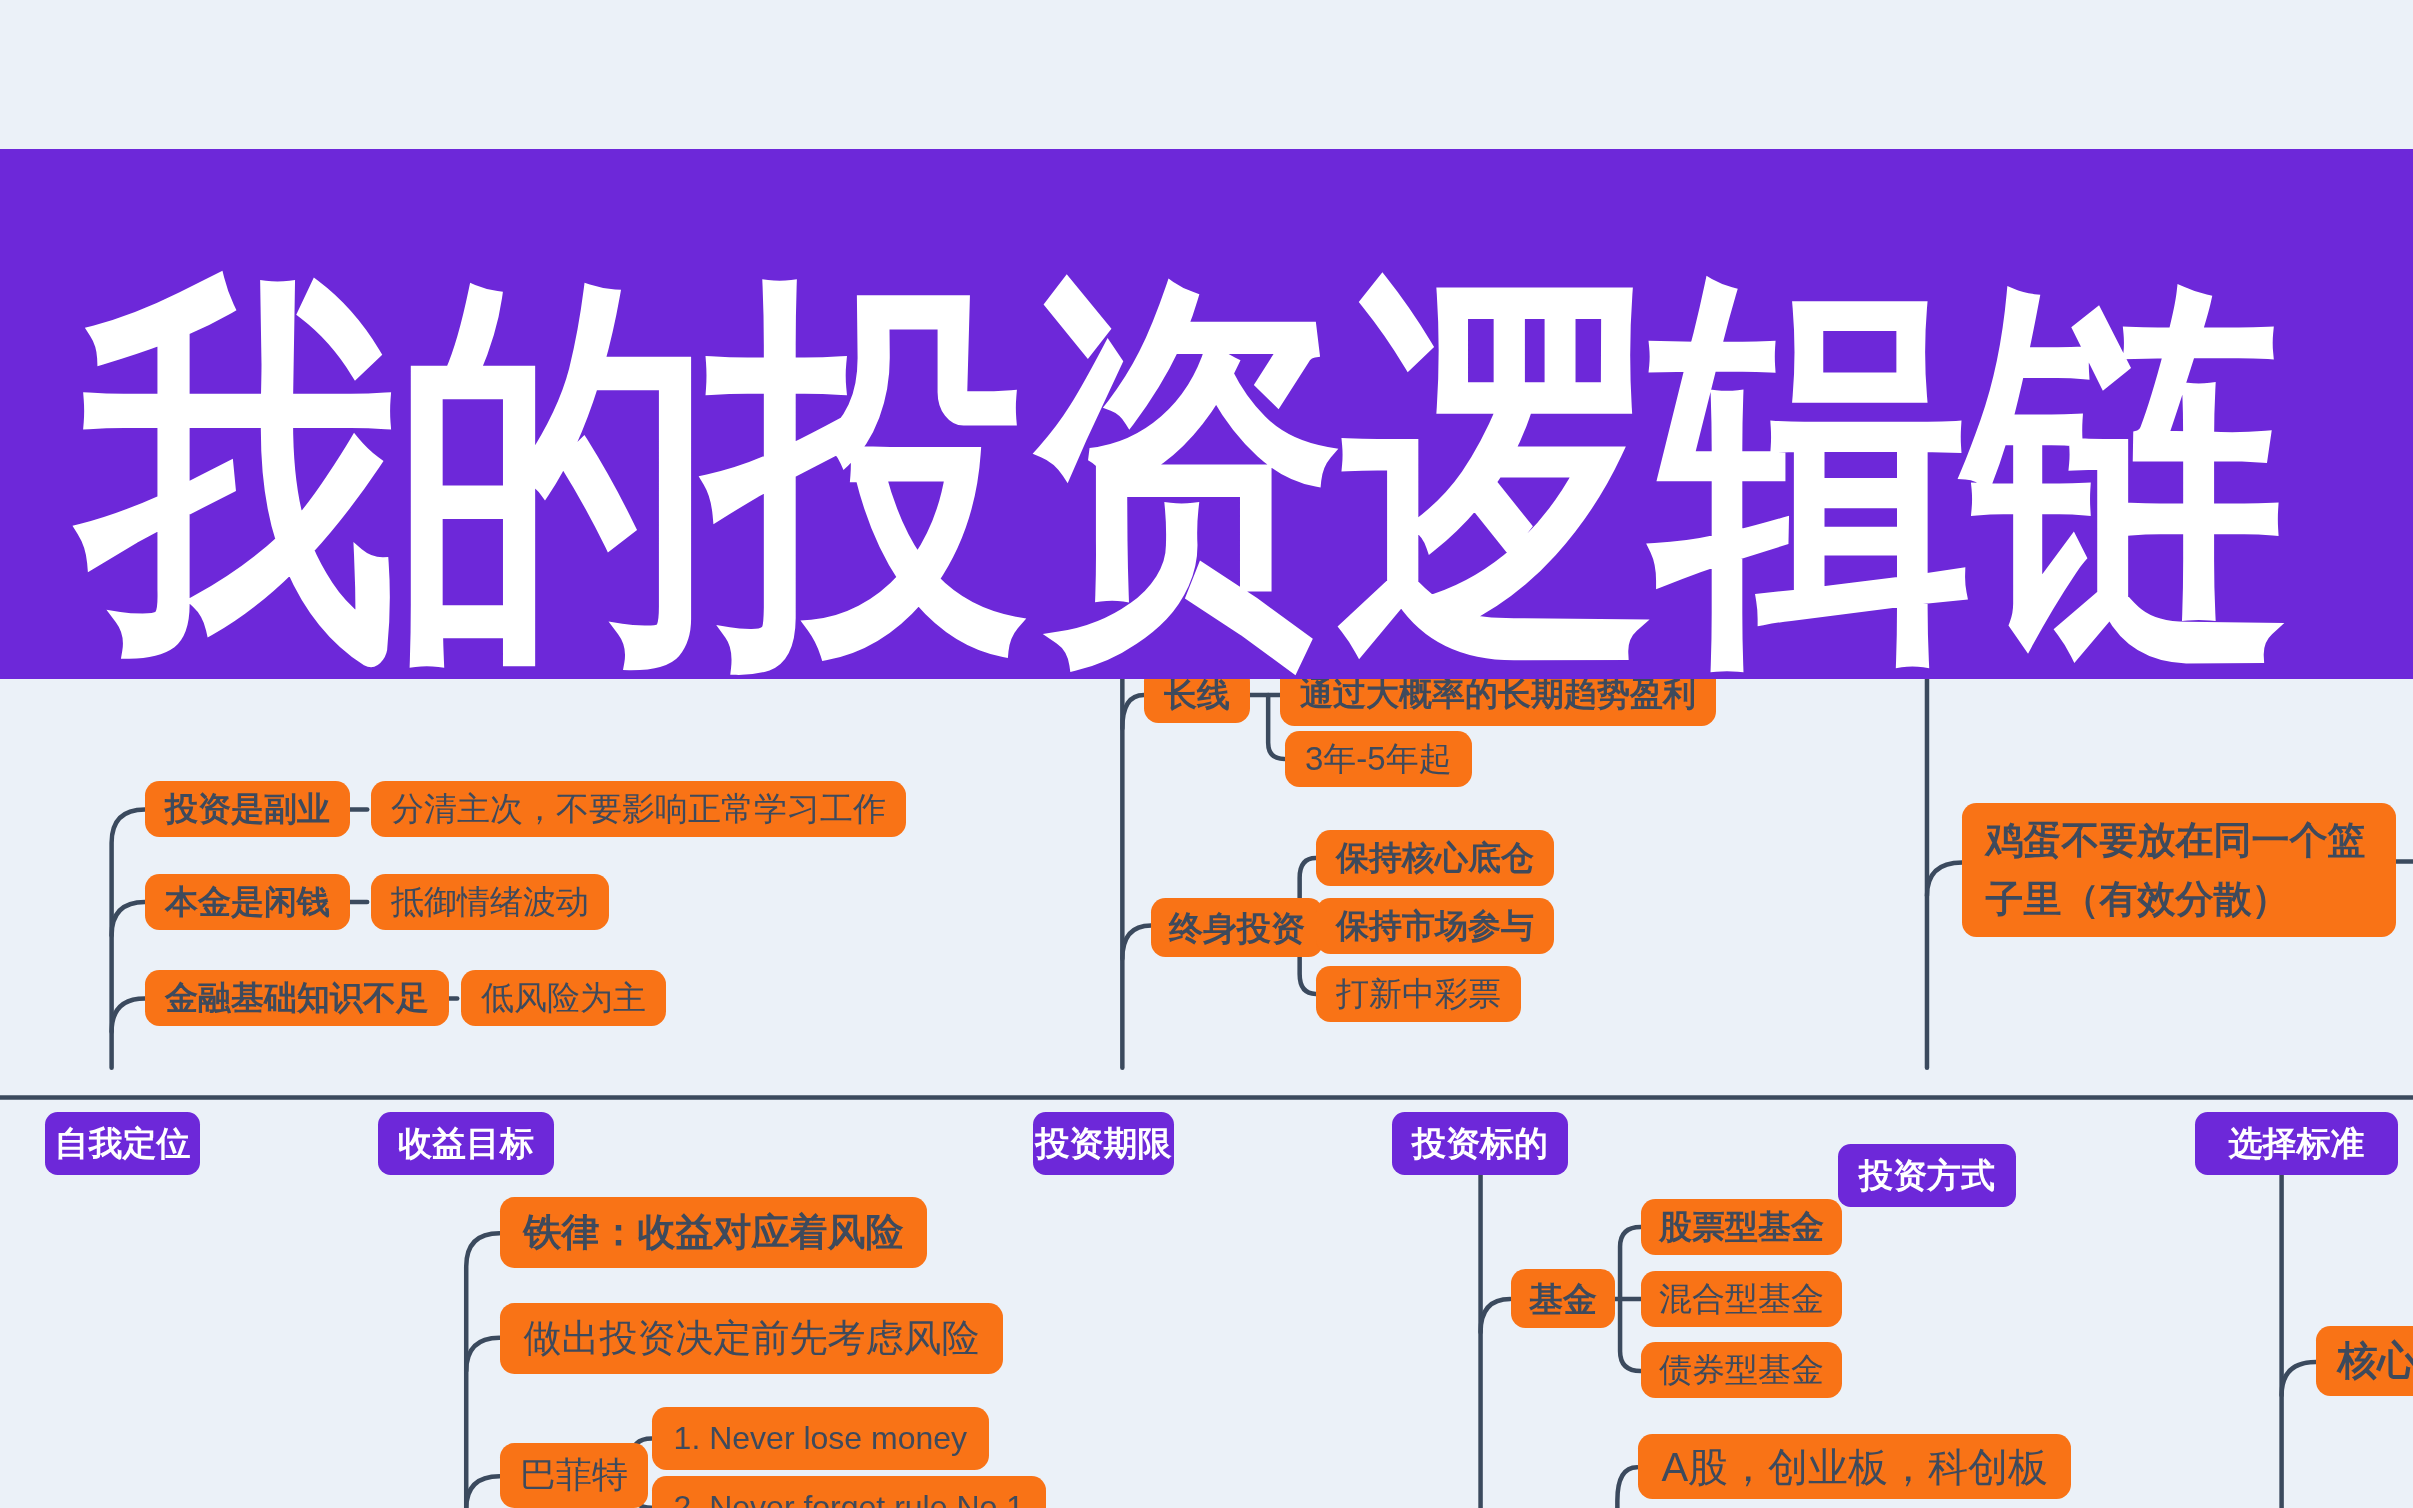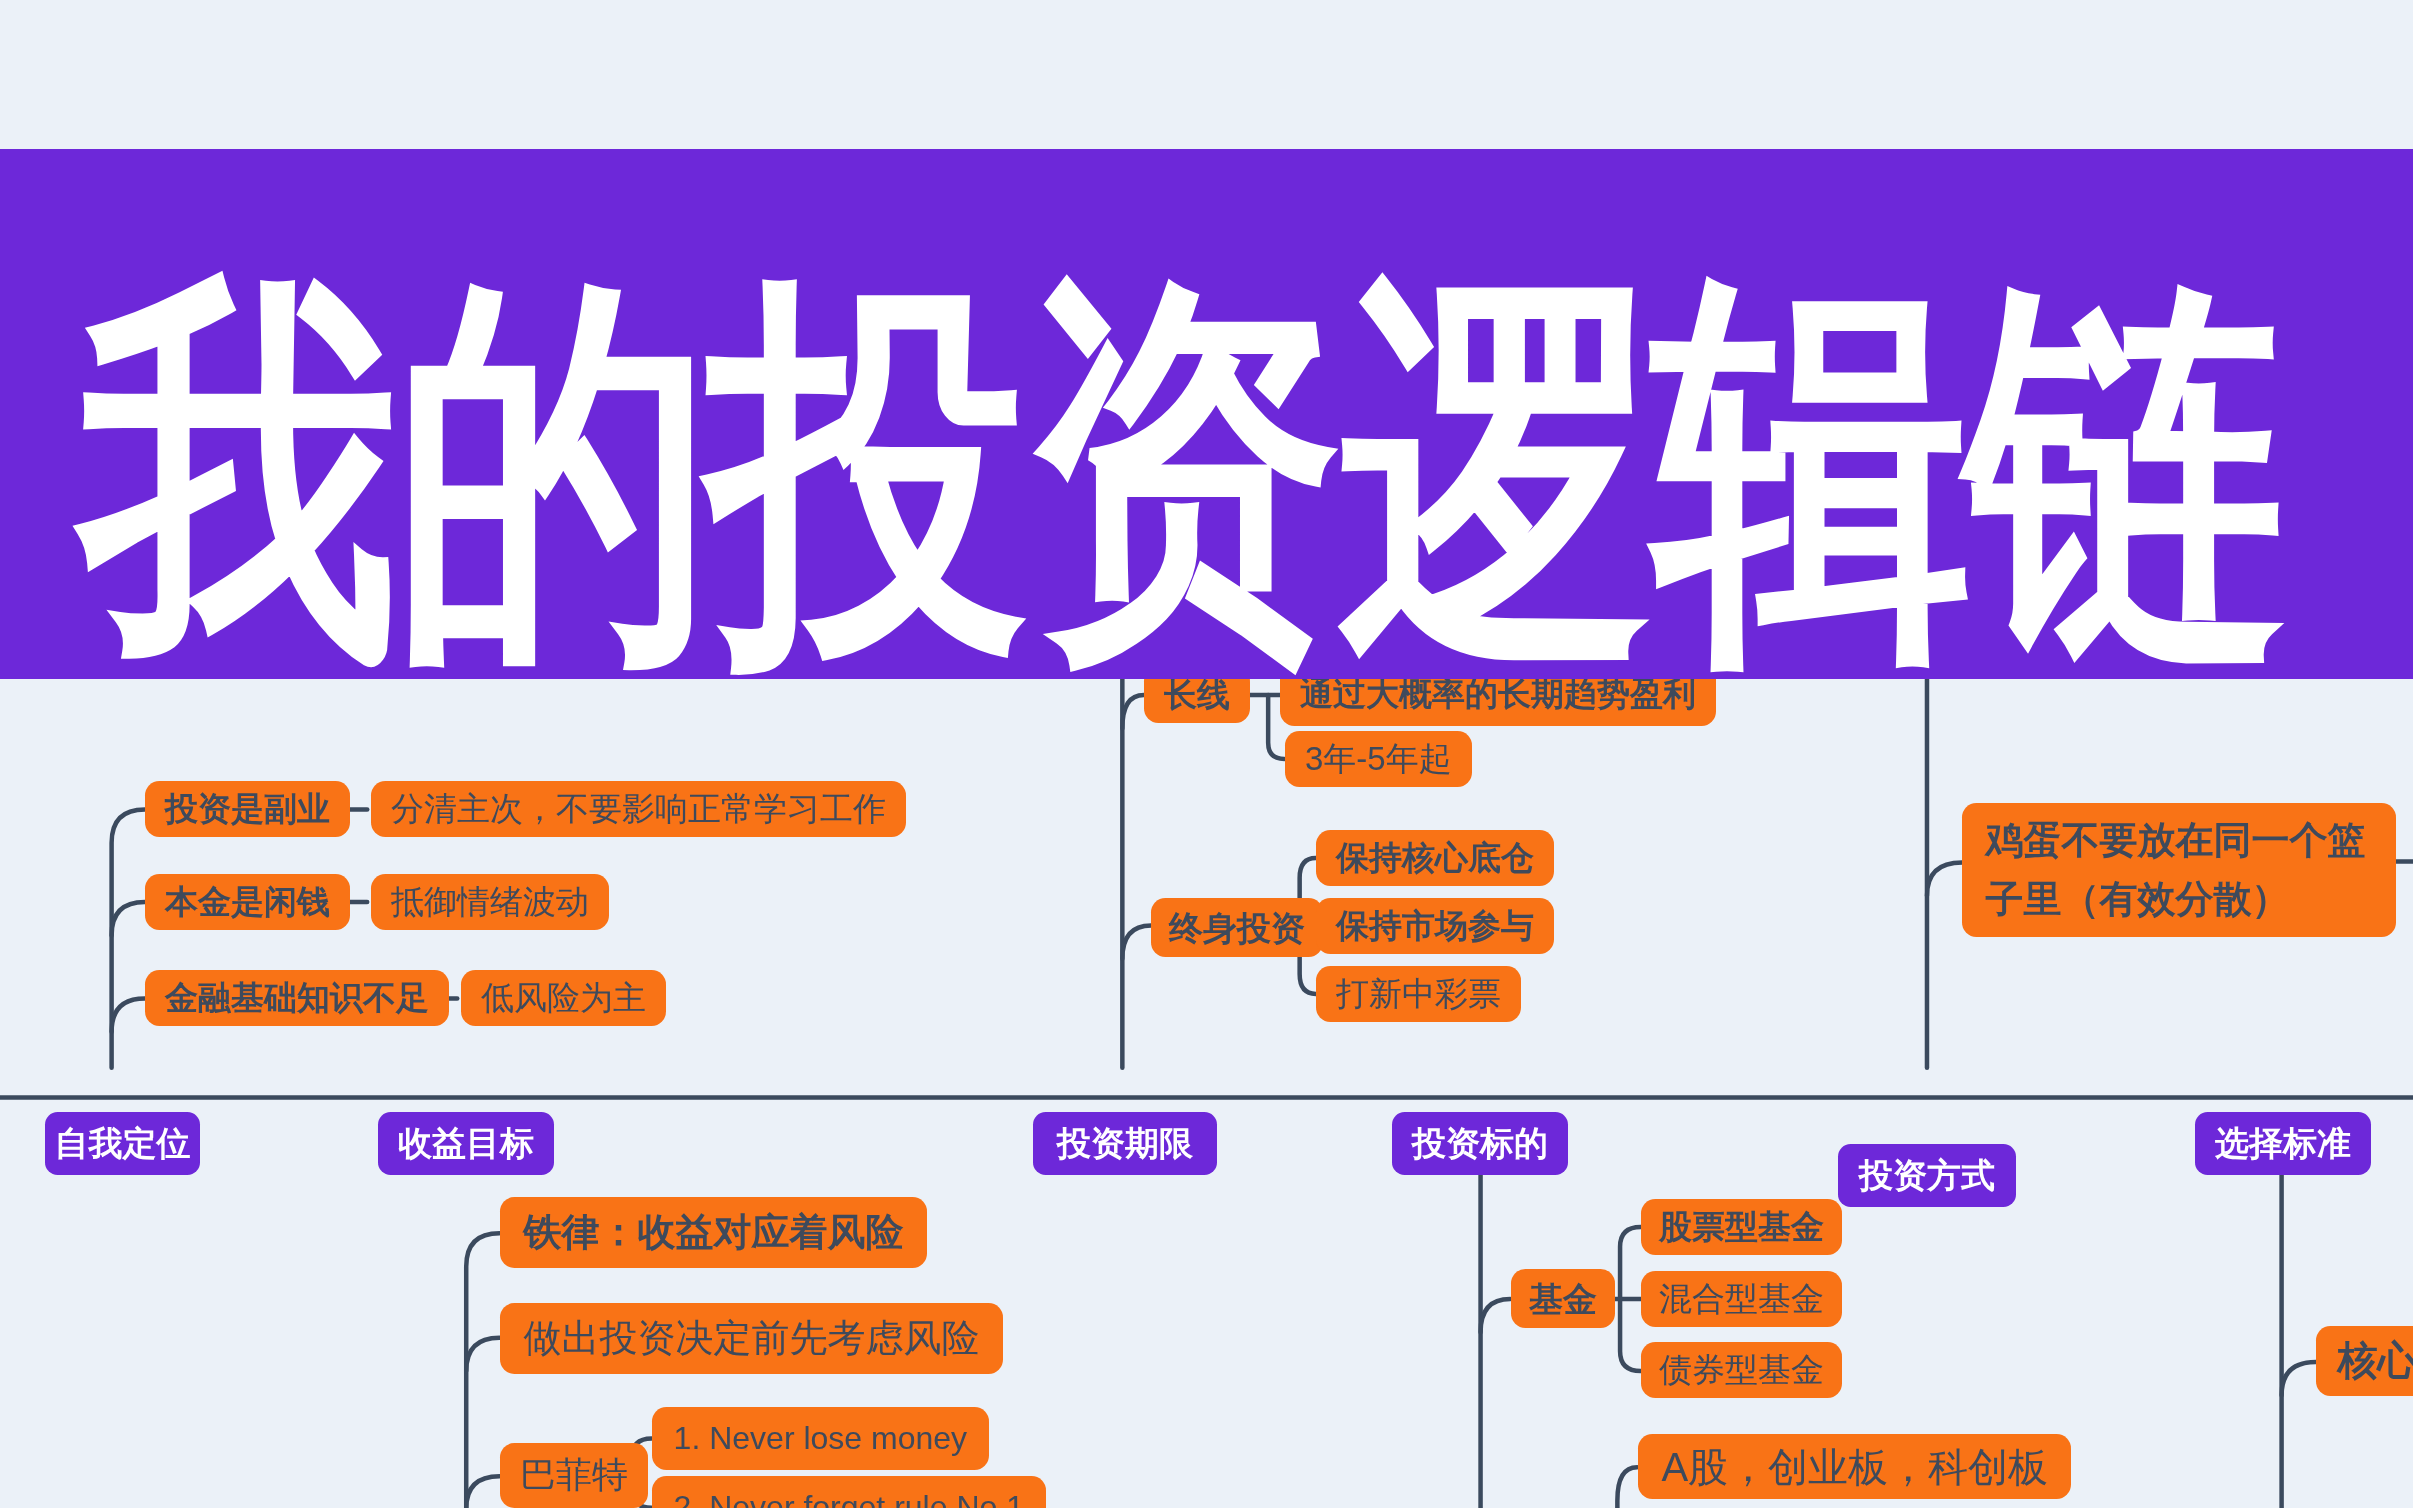--- a/index.html
+++ b/index.html
@@ -155,24 +155,24 @@
 
   <div class="box bold t-fund" style="left:1151px; top:898px;">终身投资</div>
   <div class="box bold" style="left:1316px; top:830px;">保持核心底仓</div>
   <div class="box bold" style="left:1316px; top:898px;">保持市场参与</div>
   <div class="box" style="left:1316px; top:966px;">打新中彩票</div>
 
   <div class="box bold t-egg" style="left:1962px; top:803px;">鸡蛋不要放在同一个篮子里（有效分散）</div>
 
   <div class="node" style="left:45px; width:155px;">自我定位</div>
   <div class="node" style="left:378px; width:176px;">收益目标</div>
-  <div class="node" style="left:1033px; width:184px;">投资期限</div>
+  <div class="node" style="left:1033px; width:141px;">投资期限</div>
   <div class="node" style="left:1392px; width:176px;">投资标的</div>
   <div class="node" style="left:1838px; width:178px;margin-top:32px;">投资方式</div>
-  <div class="node" style="left:2195px; width:176px;">选择标准</div>
+  <div class="node" style="left:2195px; width:203px;">选择标准</div>
 
   <div class="box bold t-big" style="left:500px; top:1197px;">铁律：收益对应着风险</div>
   <div class="box t-big" style="left:500px; top:1303px;">做出投资决定前先考虑风险</div>
   <div class="box t-buffett" style="left:500px; top:1443px;">巴菲特</div>
   <div class="box t-eng" style="left:652px; top:1407px;">1. Never lose money</div>
   <div class="box t-eng" style="left:652px; top:1476px;">2. Never forget rule No.1</div>
 
   <div class="box bold t-fund" style="left:1511px; top:1269px;">基金</div>
   <div class="box bold" style="left:1641px; top:1199px; padding:10.8px 18px;">股票型基金</div>
   <div class="box" style="left:1641px; top:1271px; padding:10.8px 18px;">混合型基金</div>

